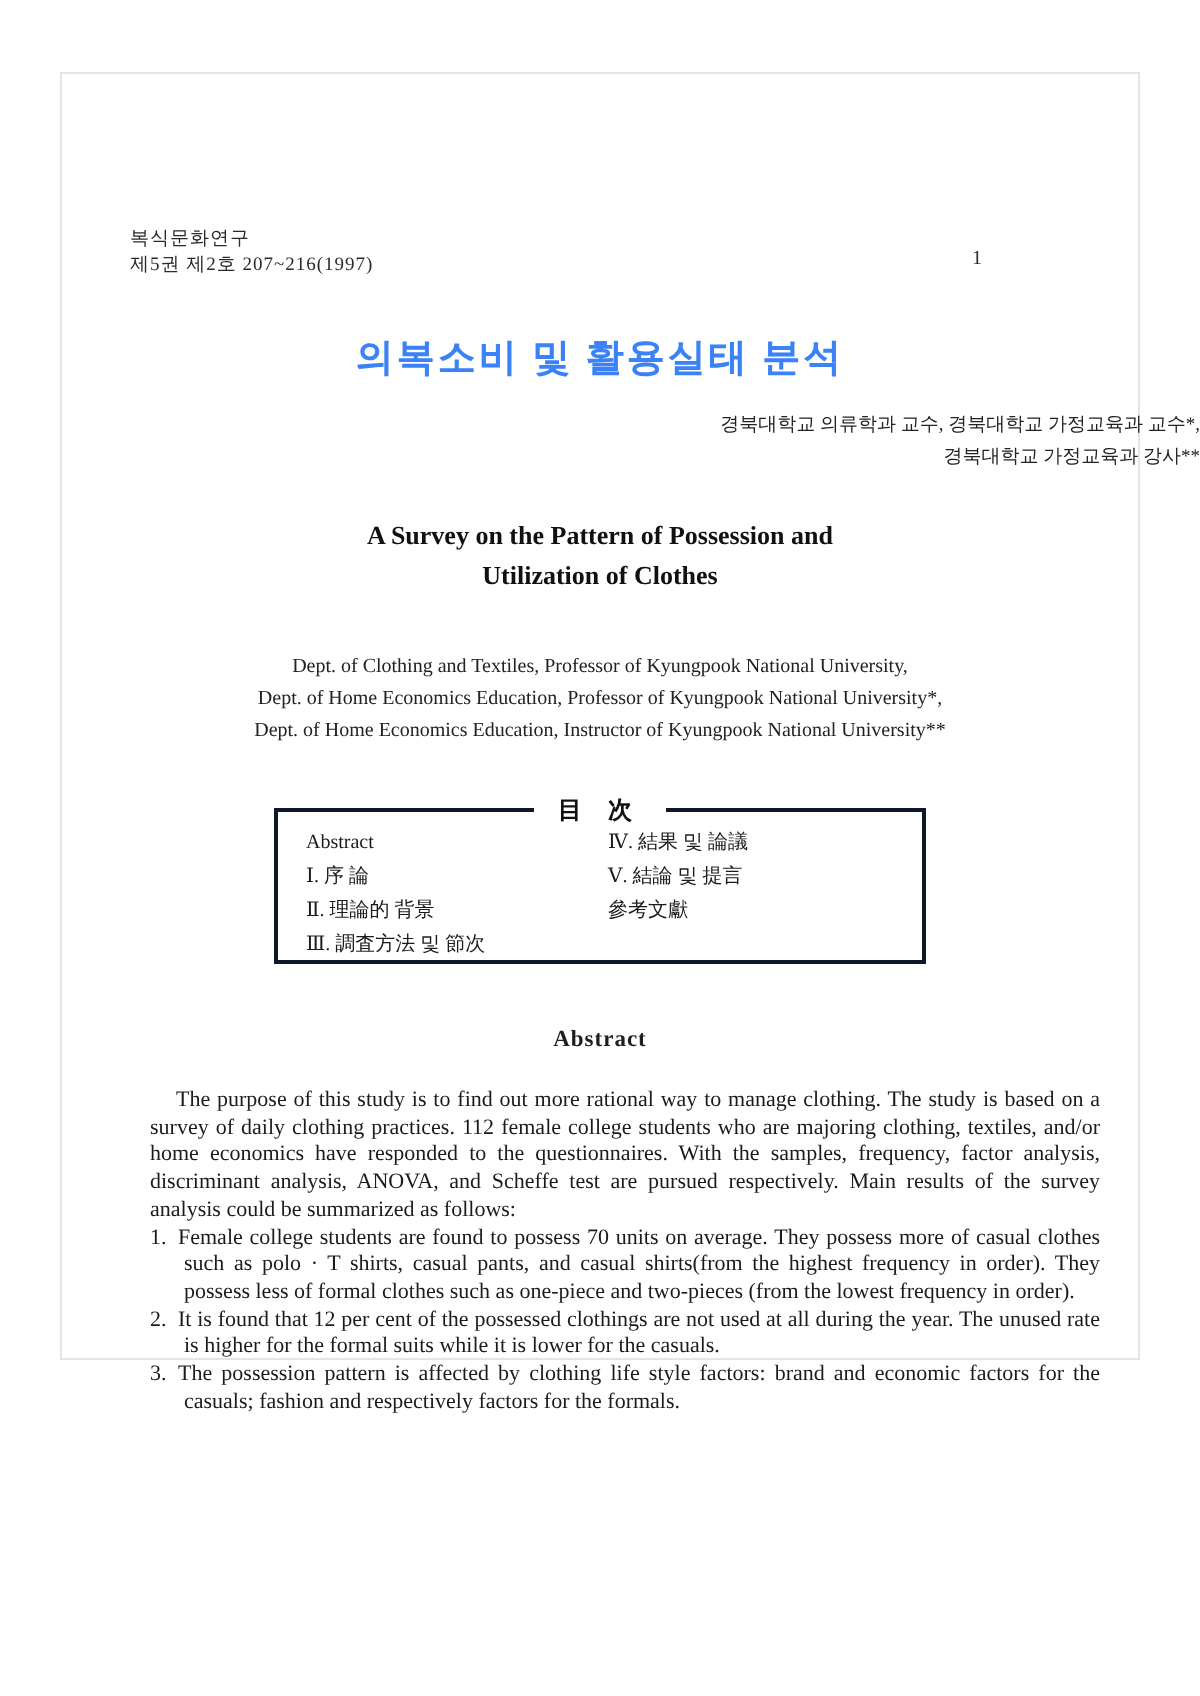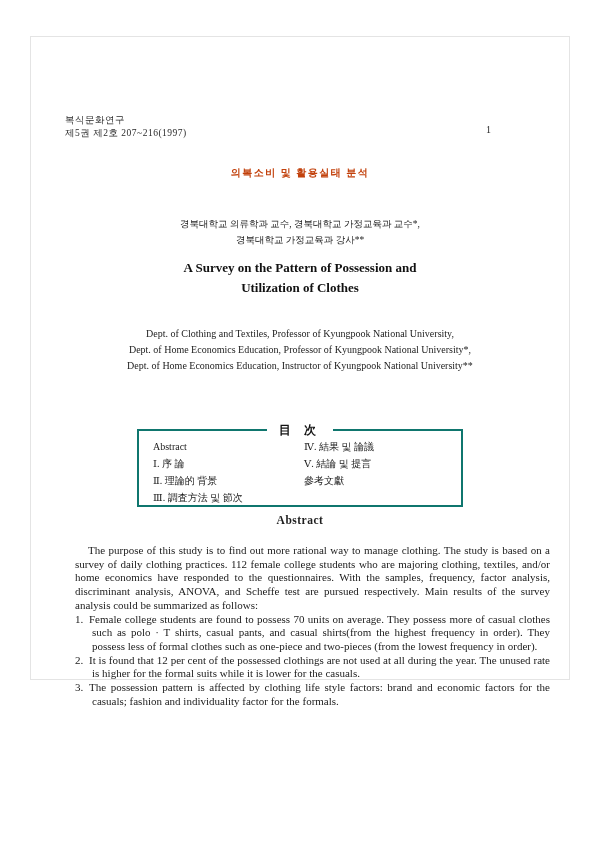--- a/index.html
+++ b/index.html
@@ -12,29 +12,29 @@
     overflow:hidden;
     border-radius:26px;
   }
   .scan-frame{
     position:absolute;left:30px;top:36px;right:30px;bottom:36px;
     border:1px solid #e4e4e4;pointer-events:none;
   }
   .journal-block{position:absolute;left:65px;top:114px;font-size:9.5px;line-height:13px;color:#2a2a2a;letter-spacing:.5px;}
   .page-num{position:absolute;left:486px;top:124px;font-size:10px;color:#2a2a2a;}
   .center{position:absolute;left:0;width:600px;text-align:center;}
-  .title-ko{top:166px;font-size:10px;font-weight:bold;letter-spacing:1.5px;color:#c2410c;}
+  .title-ko{top:166px;font-size:19px;font-weight:bold;letter-spacing:1.5px;color:#3b82f6;}
   .authors-ko{top:200px;font-size:11px;font-weight:bold;letter-spacing:.5px;}
-  .affil-ko{top:216px;font-size:9.5px;line-height:16px;color:#222;}
+  .affil-ko{top:205px;font-size:9.5px;line-height:16px;color:#222;text-align:right;}
   .title-en{top:258px;font-size:13px;font-weight:bold;line-height:20px;color:#111;}
   .authors-en{top:307px;font-size:11px;font-weight:bold;}
   .affil-en{top:326px;font-size:10px;line-height:16px;color:#222;}
   .toc-box{
     position:absolute;left:137px;top:404px;width:322px;height:74px;
-    border:2px solid #0f766e;background:#fff;margin-top:25px;
+    border:2px solid #0f172a;background:#fff;
   }
   .toc-title{
     position:absolute;top:-9px;left:50%;transform:translateX(-50%);
     background:#ffffff;padding:0 12px;font-size:12px;font-weight:bold;
     letter-spacing:5px;white-space:nowrap;color:#111;
   }
   .toc-col{position:absolute;top:7px;font-size:10px;line-height:17px;color:#1b1b1b;white-space:nowrap;}
   .toc-col.left{left:14px;}
   .toc-col.right{left:165px;}
   .abstract-heading{top:514px;font-size:11.5px;font-weight:bold;letter-spacing:.5px;}
@@ -95,17 +95,17 @@
       <div>參考文獻</div>
     </div>
   </div>
 
   <div class="center abstract-heading">Abstract</div>
 
   <div class="abstract-body">
     <p class="intro">The purpose of this study is to find out more rational way to manage clothing. The study is based on a survey of daily clothing practices. 112 female college students who are majoring clothing, textiles, and/or home economics have responded to the questionnaires. With the samples, frequency, factor analysis, discriminant analysis, ANOVA, and Scheffe test are pursued respectively. Main results of the survey analysis could be summarized as follows:</p>
     <p class="item"><span class="num">1.</span><span>Female college students are found to possess 70 units on average. They possess more of casual clothes such as polo · T shirts, casual pants, and casual shirts(from the highest frequency in order). They possess less of formal clothes such as one-piece and two-pieces (from the lowest frequency in order).</span></p>
     <p class="item"><span class="num">2.</span><span>It is found that 12 per cent of the possessed clothings are not used at all during the year. The unused rate is higher for the formal suits while it is lower for the casuals.</span></p>
-    <p class="item"><span class="num">3.</span><span>The possession pattern is affected by clothing life style factors: brand and economic factors for the casuals; fashion and individuality factor for the formals.</span></p>
+    <p class="item"><span class="num">3.</span><span>The possession pattern is affected by clothing life style factors: brand and economic factors for the casuals; fashion and respectively factors for the formals.</span></p>
   </div>
 
   <div class="center footer">— 207 —</div>
 </div>
 
 </body></html>

